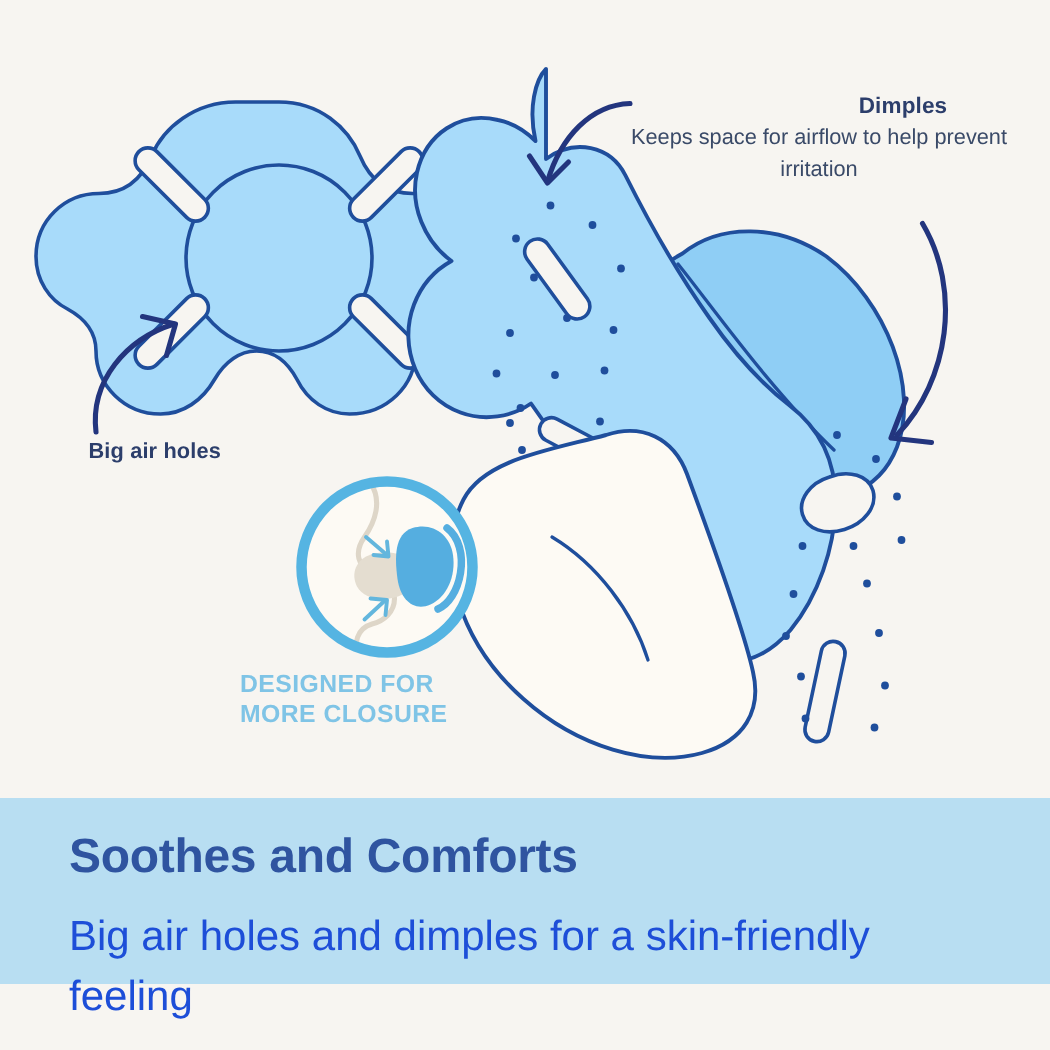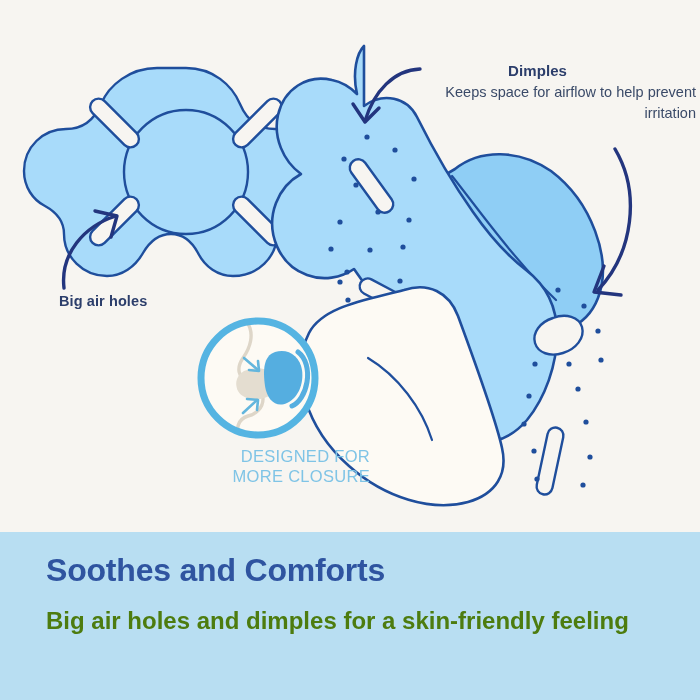--- a/index.html
+++ b/index.html
@@ -41,76 +41,74 @@
     color: #3a4a68;
   }
   #dimples-block {
     left: 396px;
     top: 62px;
     width: 300px;
     text-align: center;
   }
   #dimples-block .ann-title {
     display: block;
-    text-align: left;
+    text-align: center;
     padding-left: 112px;
     margin-bottom: 3px;
   }
   #dimples-block .ann-body {
     display: block;
-    text-align: right;
   }
   #bigair-block {
     left: 59px;
     top: 292px;
     width: 220px;
   }
   #bigair-block .ann-title {
     font-size: 14.5px;
   }
   
   #inset-caption {
     position: absolute;
     left: 160px;
     top: 446px;
     width: 210px;
-    text-align: right;
+    text-align: left;
     color: #7fc4e6;
-    font-weight: normal;
+    font-weight: bold;
     font-size: 16.5px;
     line-height: 1.23;
     letter-spacing: 0.3px;
   }
   
   .band {
     position: absolute;
     left: 0;
     top: 532px;
     width: 700px;
-    height: 168px;
+    height: 124px;
     background: #b8def2;
   }
   .band-heading {
     position: absolute;
     left: 46px;
     top: 20px;
     font-size: 32px;
     font-weight: bold;
     color: #2f54a0;
     letter-spacing: -0.2px;
   }
   .band-sub {
     position: absolute;
     left: 46px;
     top: 72px;
     width: 610px;
-    font-size: 24px;
-    color: #4d7c0f;
+    font-size: 28px;
+    color: #1d4ed8;
     line-height: 1.42;
-    font-weight: bold;
   }
 </style>
 </head>
 <body>
 
 <div class="canvas">
 
   <svg class="art-layer" viewBox="0 0 700 700" xmlns="http://www.w3.org/2000/svg">
 
     <defs>

